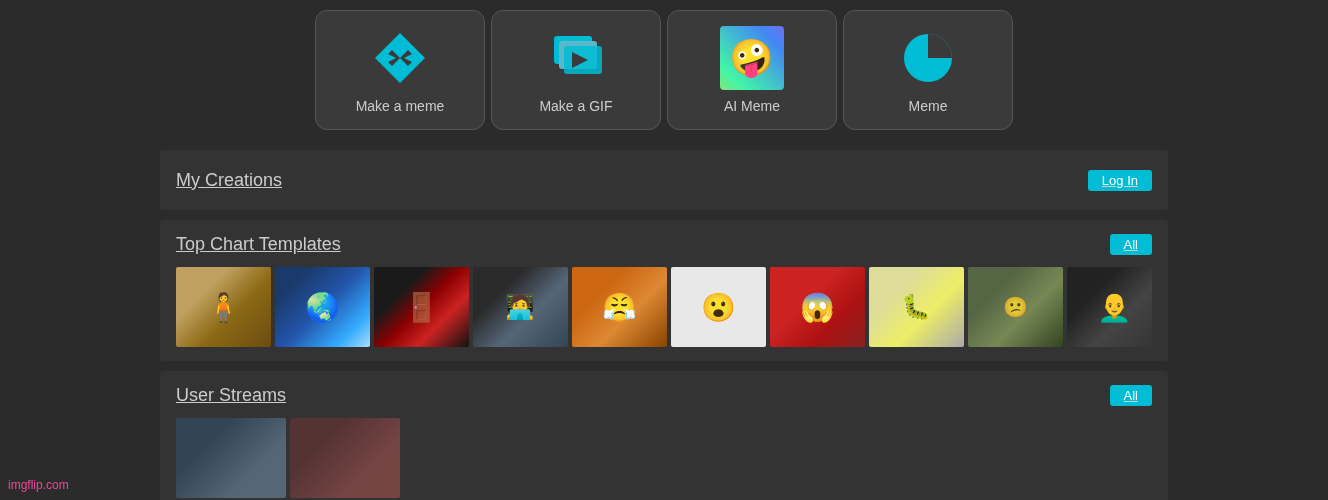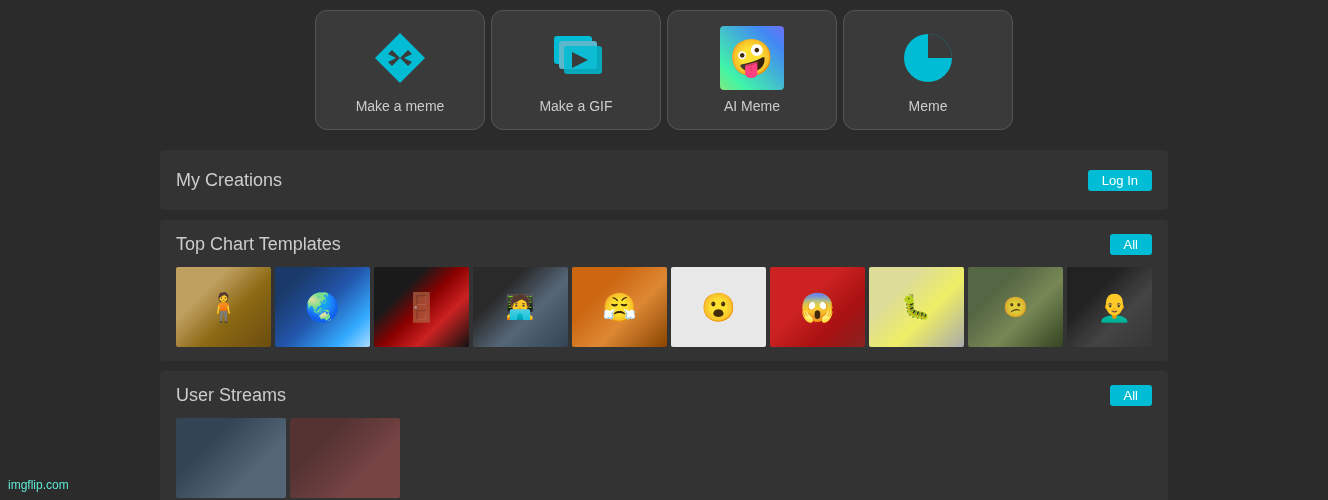--- a/index.html
+++ b/index.html
@@ -73,20 +73,21 @@
       background: #333;
       border-radius: 4px;
       padding: 14px 16px;
     }
 
     .section-header {
       display: flex;
       align-items: center;
       justify-content: space-between;
       margin-bottom: 12px;
+      text-decoration: underline;
     }
     .section-title {
       font-size: 18px;
       color: #ccc;
       font-weight: normal;
     }
     .btn-all, .btn-login {
       background: #00bcd4;
       color: #fff;
       border: none;
@@ -145,21 +146,21 @@
       cursor: pointer;
     }
     .s1 { background: linear-gradient(135deg, #334455 30%, #556677 70%); }
     .s2 { background: linear-gradient(135deg, #553333 30%, #774444 70%); }
 
     .footer-brand {
       position: fixed;
       bottom: 8px;
       left: 8px;
       font-size: 12px;
-      color: #5eead4;
+      color: #ec4899;
     }
   </style>
 </head>
 <body>
 
 <div class="tools-bar">
 
   <div class="tool-item">
     <div class="tool-icon">
       <svg width="60" height="60" viewBox="0 0 60 60">

